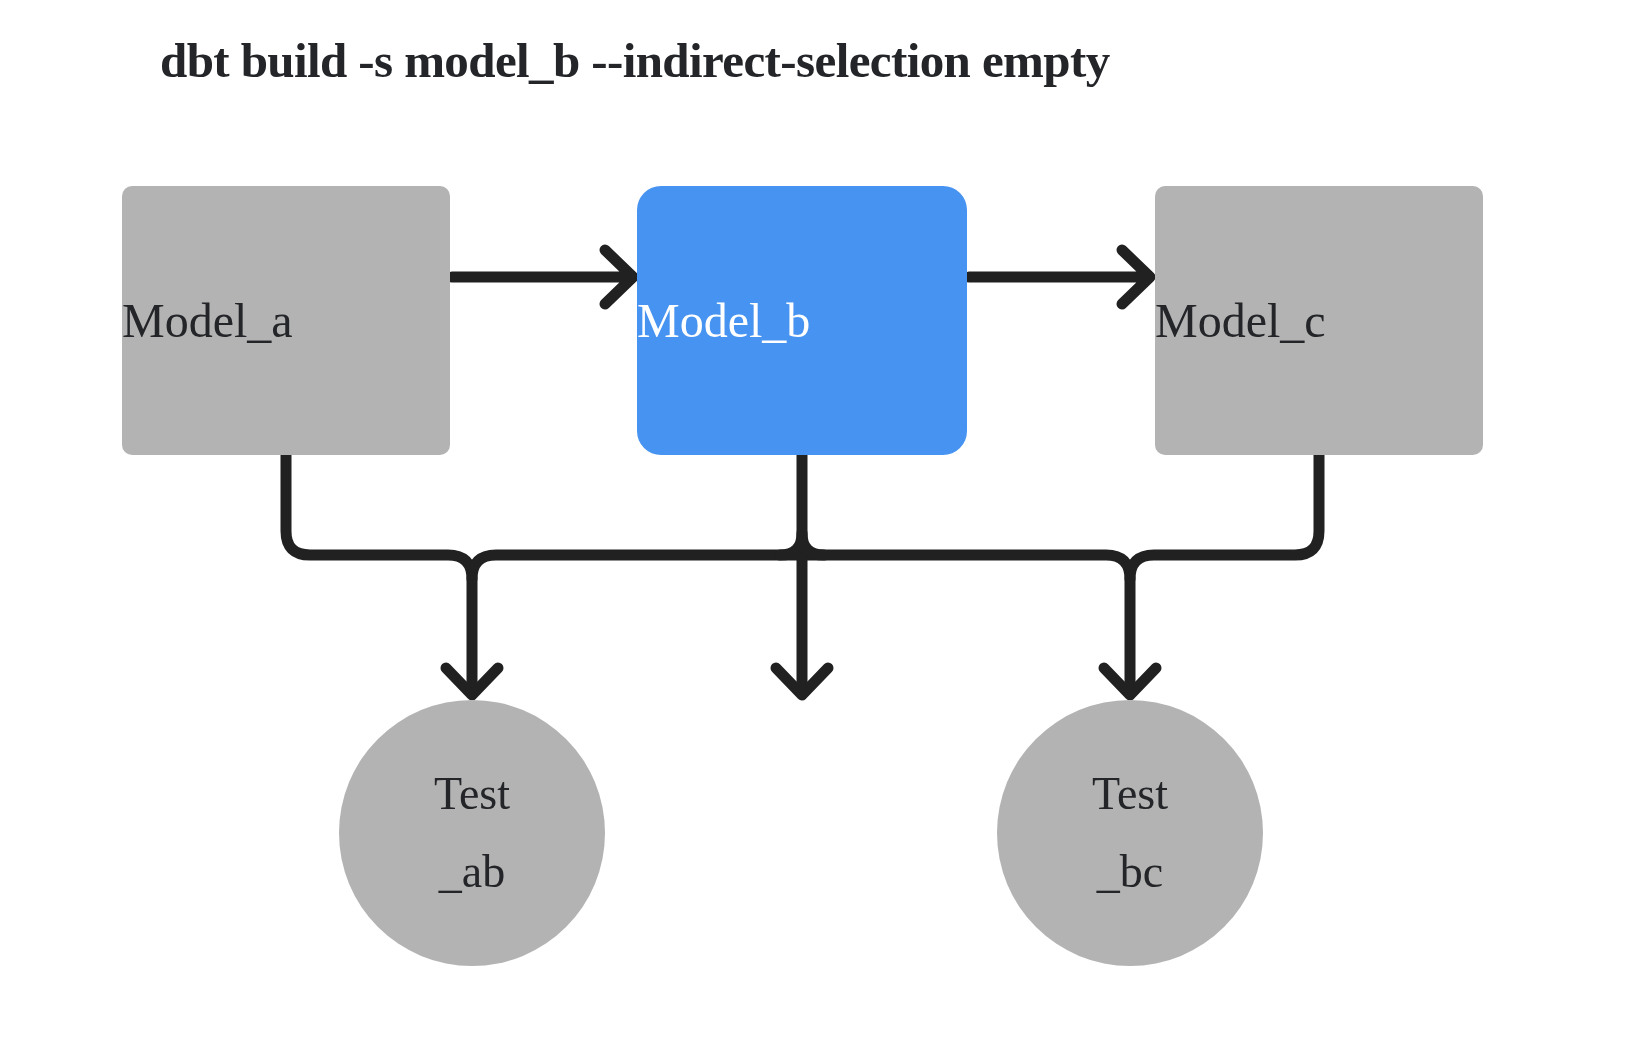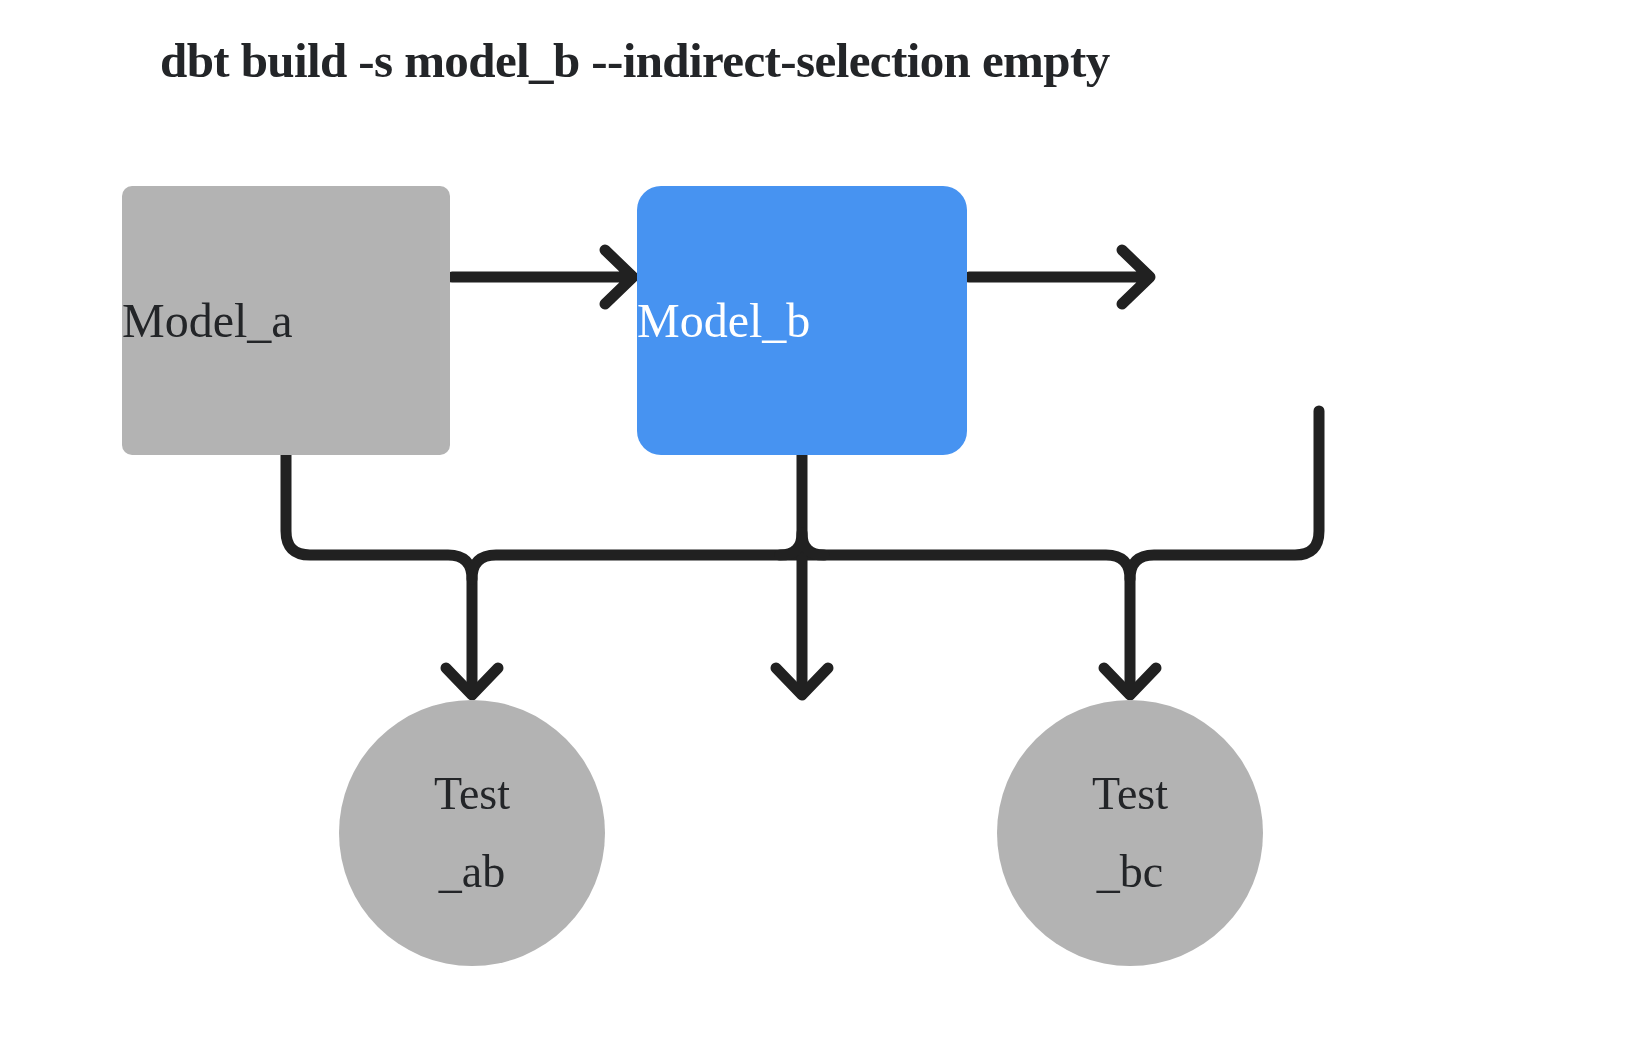--- a/index.html
+++ b/index.html
@@ -81,20 +81,23 @@
     <path class="edge" d="M776 668 L802 695 L828 668"></path>
     <path class="edge" d="M1104 668 L1130 695 L1156 668"></path>
   </svg>
 
   <div class="model" style="left:122px;width:328px;">
     <span>Model_a</span>
   </div>
   <div class="model selected" style="left:637px;width:330px;">
     <span>Model_b</span>
   </div>
+  <div class="model" style="left:1155px;width:328px;">
+    <span>Model_c</span>
+  </div>
 
   <div class="test" style="left:339px;">
     <span>Test</span>
     <span>_ab</span>
   </div>
   <div class="test" style="left:997px;">
     <span>Test</span>
     <span>_bc</span>
   </div>
 

